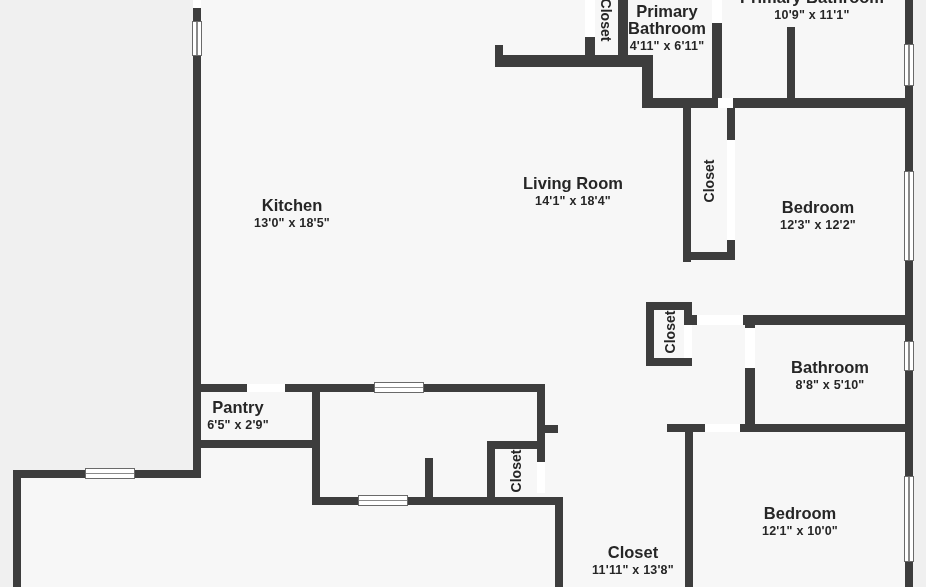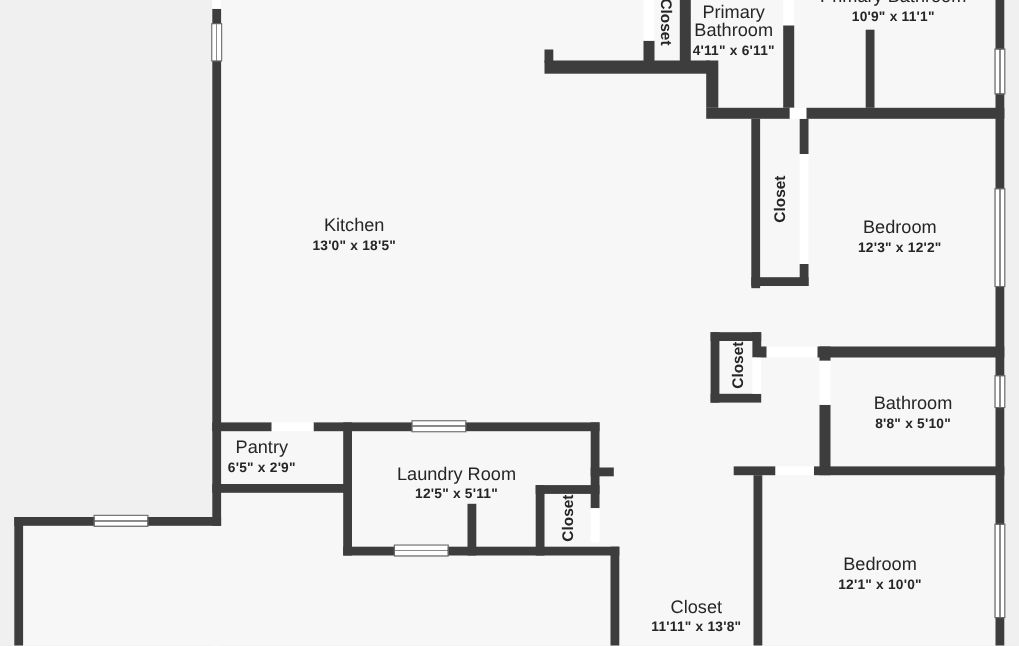--- a/index.html
+++ b/index.html
@@ -8,21 +8,21 @@
     position:relative;width:926px;height:587px;overflow:hidden;
     background:#f0f0f0;
   }
   .floor{position:absolute;background:#f7f7f7;}
   .wall{position:absolute;background:#3d3d3d;}
   .door{position:absolute;background:#ffffff;}
   .win{position:absolute;background:#ffffff;border:1px solid #6a6a6a;box-sizing:border-box;}
   .win.v{background:linear-gradient(to right,#fff 0 42%,#8a8a8a 42% 58%,#fff 58% 100%);}
   .win.h{background:linear-gradient(to bottom,#fff 0 42%,#8a8a8a 42% 58%,#fff 58% 100%);}
   .room-label{position:absolute;transform:translateX(-50%);text-align:center;color:#262626;white-space:nowrap;}
-  .room-label .rname{font-size:16.5px;font-weight:normal;line-height:17px;}
+  .room-label .rname{font-size:16.5px;font-weight:bold;line-height:17px;}
   .room-label .rdims{font-size:12.5px;font-weight:bold;line-height:14px;margin-top:2px;letter-spacing:.2px;}
   .closet-label{
     position:absolute;transform:translate(-50%,-50%) rotate(-90deg);
     font-size:14px;font-weight:bold;color:#262626;white-space:nowrap;
   }
   .closet-label.cw{transform:translate(-50%,-50%) rotate(90deg);}
 </style>
 </head>
 <body>
 
@@ -82,23 +82,27 @@
     <div class="door" style="left: 247px; top: 384px; width: 38px; height: 8px;"></div>
     <div class="door" style="left: 537px; top: 462px; width: 8px; height: 31px;"></div>
     <div class="win v" style="left: 192px; top: 21px; width: 10px; height: 35px;"></div>
     <div class="win h" style="left: 85px; top: 468px; width: 50px; height: 11px;"></div>
     <div class="win v" style="left: 904px; top: 44px; width: 10px; height: 42px;"></div>
     <div class="win v" style="left: 904px; top: 171px; width: 10px; height: 90px;"></div>
     <div class="win v" style="left: 904px; top: 341px; width: 10px; height: 30px;"></div>
     <div class="win v" style="left: 904px; top: 476px; width: 10px; height: 86px;"></div>
     <div class="win h" style="left: 374px; top: 382px; width: 50px; height: 11px;"></div>
     <div class="win h" style="left: 358px; top: 495px; width: 50px; height: 11px;"></div>
-    <div class="room-label" style="left: 322px; top: 197px;">
+    <div class="room-label" style="left: 292px; top: 197px;">
       <div class="rname">Kitchen</div>
       <div class="rdims">13'0" x 18'5"</div>
+    </div>
+    <div class="room-label" style="left: 573px; top: 175px;">
+      <div class="rname">Living Room</div>
+      <div class="rdims">14'1" x 18'4"</div>
     </div>
     <div class="room-label" style="left: 667px; top: 3px;">
       <div class="rname">Primary</div>
       <div class="rname">Bathroom</div>
       <div class="rdims">4'11" x 6'11"</div>
     </div>
     <div class="room-label" style="left: 812px; top: -11px;">
       <div class="rname">Primary Bathroom</div>
       <div class="rdims">10'9" x 11'1"</div>
     </div>
@@ -115,21 +119,17 @@
       <div class="rdims">12'1" x 10'0"</div>
     </div>
     <div class="room-label" style="left: 633px; top: 544px;">
       <div class="rname">Closet</div>
       <div class="rdims">11'11" x 13'8"</div>
     </div>
     <div class="room-label" style="left: 238px; top: 399px;">
       <div class="rname">Pantry</div>
       <div class="rdims">6'5" x 2'9"</div>
     </div>
-    <div class="room-label" style="left: 415px; top: 423px;">
-      <div class="rname">Laundry Room</div>
-      <div class="rdims">12'5" x 5'11"</div>
-    </div>
     <div class="closet-label cw" style="left: 606px; top: 20px;">Closet</div>
     <div class="closet-label" style="left: 709px; top: 181px;">Closet</div>
     <div class="closet-label" style="left: 670px; top: 332px;">Closet</div>
     <div class="closet-label" style="left: 516px; top: 471px;">Closet</div>
   </div>
 
 </body></html>

